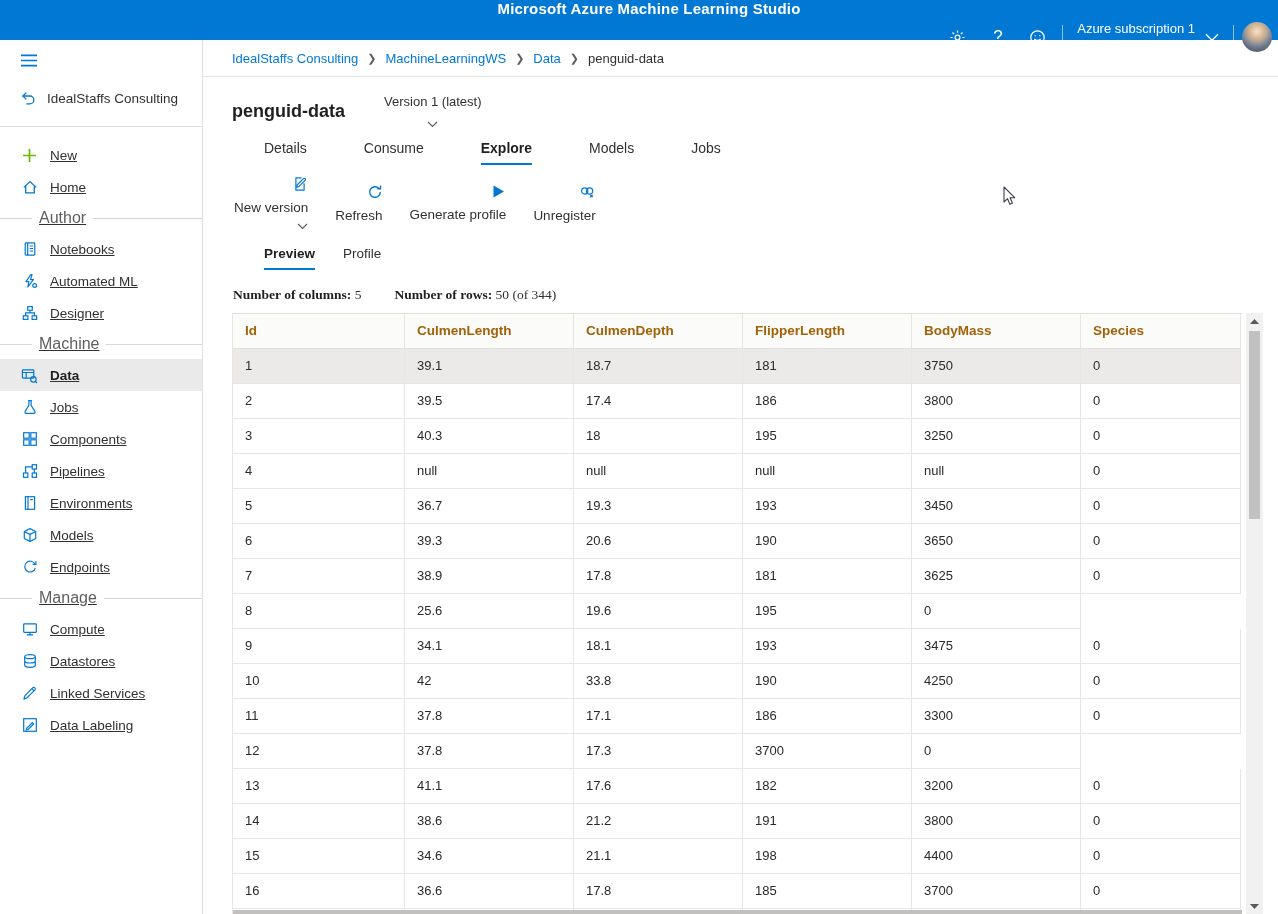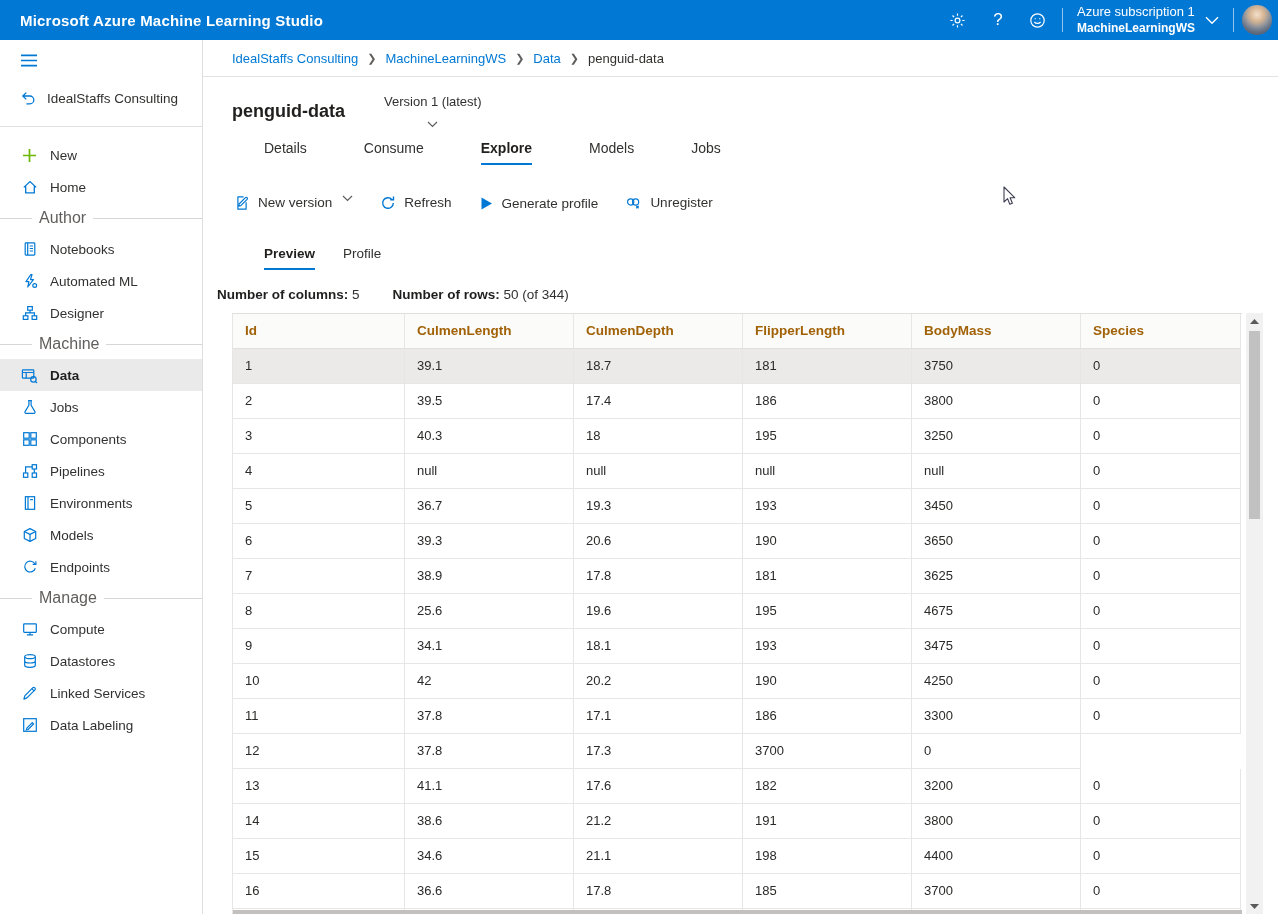--- a/index.html
+++ b/index.html
@@ -2,39 +2,39 @@
 <html><head>
 <meta charset="utf-8">
 <style>
   html,body{margin:0;padding:0;}
   body{
     width:1278px;height:914px;position:relative;overflow:hidden;
     font-family:"Liberation Sans",sans-serif;background:#fff;color:#323130;
     -webkit-font-smoothing:antialiased;
   }
   
-  .topbar{position:absolute;top:0;left:0;right:0;height:40px;background:#0078d4;display:flex;align-items:center;color:#fff;z-index:5;}
+  .topbar{position:absolute;top:0;left:0;right:0;height:40px;background:#0078d4;display:flex;align-items:center;color:#fff;z-index:5;flex-direction:column;}
   .topbar-title{font-size:15px;font-weight:700;padding-left:20px;letter-spacing:.2px;}
   .topbar-right{margin-left:auto;display:flex;align-items:center;height:40px;}
   .tb-btn{width:40px;height:40px;display:flex;align-items:center;justify-content:center;cursor:pointer;}
   .qmark{font-size:17px;color:#fff;font-weight:400;}
   .tb-divider{width:1px;height:24px;background:rgba(255,255,255,.55);margin:0 4px;}
-  .account{display:flex;flex-direction:column;justify-content:center;line-height:1.25;padding:0 8px 0 10px;text-align:left;cursor:pointer;}
+  .account{display:flex;flex-direction:column;justify-content:center;line-height:1.25;padding:0 8px 0 10px;text-align:right;cursor:pointer;}
   .account .sub{font-size:13px;}
   .account .ws{font-size:12px;font-weight:700;}
   .tb-chev{display:flex;align-items:center;padding:0 10px 0 2px;cursor:pointer;}
   .avatar{width:30px;height:30px;border-radius:50%;margin:0 6px 0 4px;cursor:pointer;
     background:radial-gradient(circle at 50% 32%, #f2dfca 0%, #d9b896 28%, #9aa3b0 55%, #5e6d84 100%);
     box-shadow:inset 0 -6px 8px rgba(40,50,70,.45);}
   
   .sidebar{position:absolute;top:40px;left:0;width:202px;bottom:0;background:#fff;border-right:1px solid #e1dfdd;z-index:4;}
   .sb-burger{padding:13px 0 0 20px;height:20px;cursor:pointer;}
   .sb-workspace{display:flex;align-items:center;gap:11px;padding:12px 0 0 20px;height:26px;font-size:13.5px;color:#323130;cursor:pointer;}
   .sb-divider{height:1px;background:#e1dfdd;margin-top:15px;}
-  #sb-nav{padding-top:12px;}
+  #sb-nav{padding-top:12px;text-decoration:underline;}
   .sb-item{display:flex;align-items:center;gap:12px;height:32px;padding-left:21px;font-size:13.5px;color:#323130;cursor:pointer;}
   .sb-item.selected{background:#eaeaea;font-weight:700;color:#201f1e;}
   .sb-item .icon{width:17px;display:inline-flex;justify-content:center;}
   .sb-section{display:flex;align-items:center;height:30px;color:#605e5c;font-size:16px;}
   .sb-section .l1{width:32px;height:1px;background:#d8d6d4;margin-right:7px;}
   .sb-section .l2{flex:1;height:1px;background:#d8d6d4;margin-left:7px;}
   
   .content{position:absolute;left:203px;top:40px;right:0;bottom:0;background:#fff;}
   .breadcrumb{position:absolute;top:0;left:0;right:0;height:36px;display:flex;align-items:center;padding-left:29px;border-bottom:1px solid #e5e3e1;font-size:13px;}
   .bc-link{color:#0078d4;cursor:pointer;}
@@ -42,24 +42,24 @@
   .bc-current{color:#323130;}
   .title-row{position:absolute;top:48px;left:29px;display:flex;align-items:center;gap:27px;}
   .page-title{font-size:18px;font-weight:700;color:#201f1e;}
   .version-dd{display:flex;align-items:center;gap:12px;border:1px solid #69676
 
 5;border-radius:2px;padding:6px 12px;font-size:13px;color:#323130;cursor:pointer;background:#fff;flex-direction:column;}
   .tabs{position:absolute;top:100px;left:33px;display:flex;gap:29px;font-size:14px;}
   .tab{padding-bottom:7px;cursor:pointer;color:#323130;border-bottom:2px solid transparent;margin-left:28px;}
   .tab.active{font-weight:700;color:#201f1e;border-bottom:2px solid #0078d4;}
   .toolbar{position:absolute;top:151px;left:31px;display:flex;align-items:center;gap:27px;font-size:13.5px;height:24px;}
-  .tool{display:flex;align-items:flex-start;gap:8px;cursor:pointer;color:#323130;}
+  .tool{display:flex;align-items:flex-end;gap:8px;cursor:pointer;color:#323130;flex-direction:column;}
   .tool .chev{display:inline-flex;margin-left:2px;}
   .subtabs{position:absolute;top:206px;left:33px;display:flex;font-size:13.5px;}
-  .summary{position:absolute;top:247px;left:14px;display:flex;font-size:13.5px;color:#323130;}
+  .summary{position:absolute;top:247px;left:30px;display:flex;font-size:13.5px;color:#323130;font-family:Liberation Serif, serif;}
   .summary .grp{margin-right:33px;}
   .summary b{font-weight:700;color:#201f1e;}
   
   .table-wrap{position:absolute;left:29px;top:273px;width:1009px;bottom:0;overflow:hidden;border-top:1px solid #e1dfdd;border-left:1px solid #e8e6e4;background:#fff;}
   .trow{display:grid;grid-template-columns:172px 169px 169px 169px 169px 160px;}
   .tcell{height:35px;line-height:34px;padding-left:12px;font-size:13px;color:#2b2a29;border-right:1px solid #e8e6e4;border-bottom:1px solid #e8e6e4;box-sizing:border-box;white-space:nowrap;overflow:hidden;}
   .thead .tcell{font-weight:700;color:#a16207;font-size:13.5px;background:#fbfbfa;border-bottom:1px solid #e1dfdd;}
   .trow.selected .tcell{background:#ebeae8;}
   .partial-row{height:6px;}
   .partial-row .tcell{height:6px;border-bottom:none;}
@@ -449,35 +449,34 @@
           <div class="tcell">17.8</div>
           <div class="tcell">181</div>
           <div class="tcell">3625</div>
           <div class="tcell">0</div>
         </div>
         <div class="trow">
           <div class="tcell">8</div>
           <div class="tcell">25.6</div>
           <div class="tcell">19.6</div>
           <div class="tcell">195</div>
-          <div class="tcell">4675</div>
           <div class="tcell">0</div>
         </div>
         <div class="trow">
           <div class="tcell">9</div>
           <div class="tcell">34.1</div>
           <div class="tcell">18.1</div>
           <div class="tcell">193</div>
           <div class="tcell">3475</div>
           <div class="tcell">0</div>
         </div>
         <div class="trow">
           <div class="tcell">10</div>
           <div class="tcell">42</div>
-          <div class="tcell">20.2</div>
+          <div class="tcell">33.8</div>
           <div class="tcell">190</div>
           <div class="tcell">4250</div>
           <div class="tcell">0</div>
         </div>
         <div class="trow">
           <div class="tcell">11</div>
           <div class="tcell">37.8</div>
           <div class="tcell">17.1</div>
           <div class="tcell">186</div>
           <div class="tcell">3300</div>

